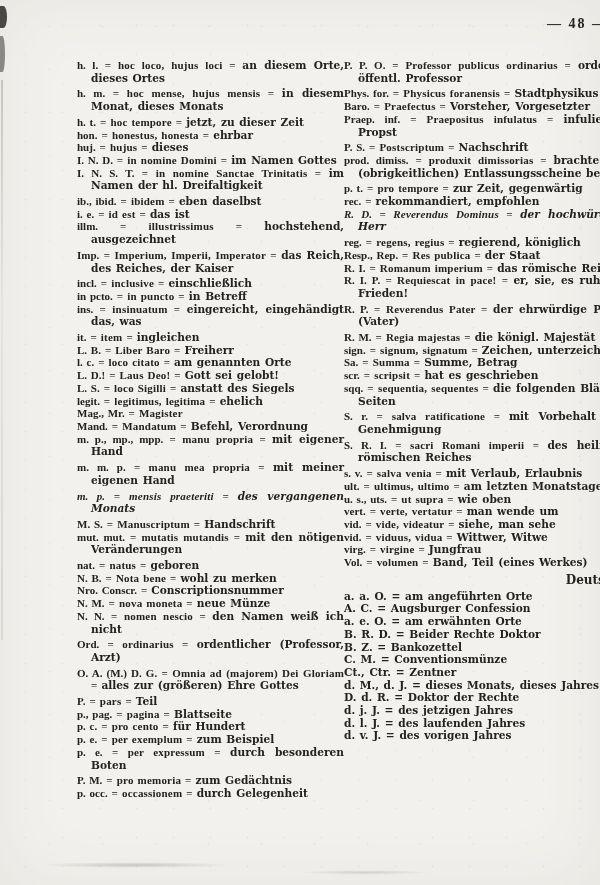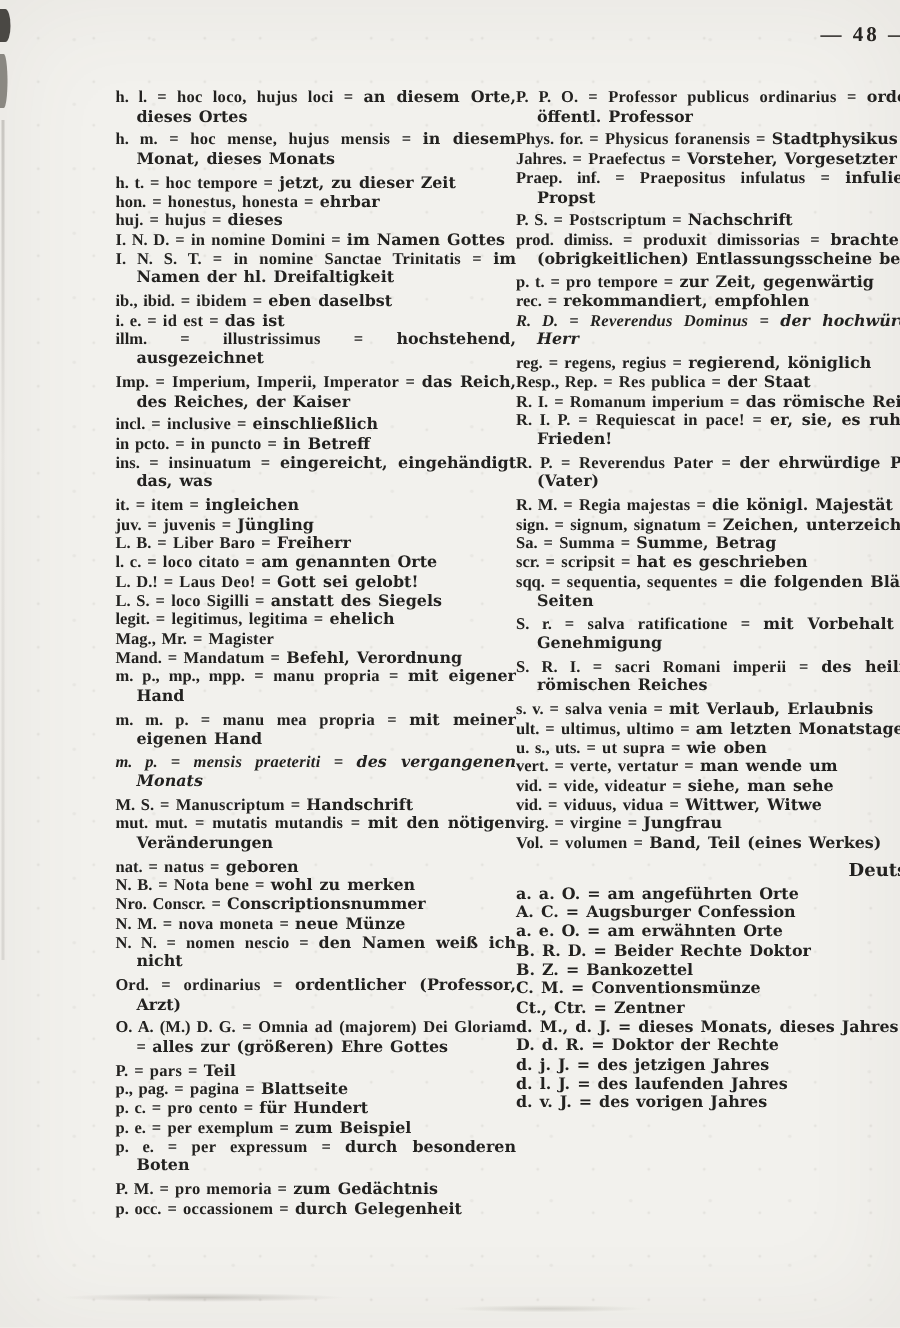--- a/index.html
+++ b/index.html
@@ -73,21 +73,20 @@
         <div class="entry"><span class="abbr">I. N. D.</span><span class="latin"> = </span><span class="latin">in nomine Domini</span><span class="latin"> = </span><span class="german">im Namen Gottes</span></div>
         <div class="entry" style="margin-bottom: 3px;"><span class="abbr">I. N. S. T.</span><span class="latin"> = </span><span class="latin">in nomine Sanctae Trinitatis</span><span class="latin"> = </span><span class="german">im Namen der hl. Dreifaltigkeit</span></div>
         <div class="entry"><span class="abbr">ib., ibid.</span><span class="latin"> = </span><span class="latin">ibidem</span><span class="latin"> = </span><span class="german">eben daselbst</span></div>
         <div class="entry"><span class="abbr">i. e.</span><span class="latin"> = </span><span class="latin">id est</span><span class="latin"> = </span><span class="german">das ist</span></div>
         <div class="entry" style="margin-bottom: 3px;"><span class="abbr">illm.</span><span class="latin"> = </span><span class="latin">illustrissimus</span><span class="latin"> = </span><span class="german">hochstehend, ausgezeichnet</span></div>
         <div class="entry" style="margin-bottom: 3px;"><span class="abbr">Imp.</span><span class="latin"> = </span><span class="latin">Imperium, Imperii, Imperator</span><span class="latin"> = </span><span class="german">das Reich, des Reiches, der Kaiser</span></div>
         <div class="entry"><span class="abbr">incl.</span><span class="latin"> = </span><span class="latin">inclusive</span><span class="latin"> = </span><span class="german">einschließlich</span></div>
         <div class="entry"><span class="abbr">in pcto.</span><span class="latin"> = </span><span class="latin">in puncto</span><span class="latin"> = </span><span class="german">in Betreff</span></div>
         <div class="entry" style="margin-bottom: 3px;"><span class="abbr">ins.</span><span class="latin"> = </span><span class="latin">insinuatum</span><span class="latin"> = </span><span class="german">eingereicht, eingehändigt das, was</span></div>
         <div class="entry"><span class="abbr">it.</span><span class="latin"> = </span><span class="latin">item</span><span class="latin"> = </span><span class="german">ingleichen</span></div>
-        <div class="entry"><span class="abbr">juv.</span><span class="latin"> = </span><span class="latin">juvenis</span><span class="latin"> = </span><span class="german">Jüngling</span></div>
         <div class="entry"><span class="abbr">L. B.</span><span class="latin"> = </span><span class="latin">Liber Baro</span><span class="latin"> = </span><span class="german">Freiherr</span></div>
         <div class="entry"><span class="abbr">l. c.</span><span class="latin"> = </span><span class="latin">loco citato</span><span class="latin"> = </span><span class="german">am genannten Orte</span></div>
         <div class="entry"><span class="abbr">L. D.!</span><span class="latin"> = </span><span class="latin">Laus Deo!</span><span class="latin"> = </span><span class="german">Gott sei gelobt!</span></div>
         <div class="entry"><span class="abbr">L. S.</span><span class="latin"> = </span><span class="latin">loco Sigilli</span><span class="latin"> = </span><span class="german">anstatt des Siegels</span></div>
         <div class="entry"><span class="abbr">legit.</span><span class="latin"> = </span><span class="latin">legitimus, legitima</span><span class="latin"> = </span><span class="german">ehelich</span></div>
         <div class="entry"><span class="abbr">Mag., Mr.</span><span class="latin"> = </span><span class="latin">Magister</span></div>
         <div class="entry"><span class="abbr">Mand.</span><span class="latin"> = </span><span class="latin">Mandatum</span><span class="latin"> = </span><span class="german">Befehl, Verordnung</span></div>
         <div class="entry" style="margin-bottom: 3px;"><span class="abbr">m. p., mp., mpp.</span><span class="latin"> = </span><span class="latin">manu propria</span><span class="latin"> = </span><span class="german">mit eigener Hand</span></div>
         <div class="entry" style="margin-bottom: 3px;"><span class="abbr">m. m. p.</span><span class="latin"> = </span><span class="latin">manu mea propria</span><span class="latin"> = </span><span class="german">mit meiner eigenen Hand</span></div>
         <div class="entry" style="margin-bottom: 3px; font-style: italic;"><span class="abbr">m. p.</span><span class="latin"> = </span><span class="latin">mensis praeteriti</span><span class="latin"> = </span><span class="german">des vergangenen Monats</span></div>
@@ -105,21 +104,21 @@
         <div class="entry"><span class="abbr">p. c.</span><span class="latin"> = </span><span class="latin">pro cento</span><span class="latin"> = </span><span class="german">für Hundert</span></div>
         <div class="entry"><span class="abbr">p. e.</span><span class="latin"> = </span><span class="latin">per exemplum</span><span class="latin"> = </span><span class="german">zum Beispiel</span></div>
         <div class="entry" style="margin-bottom: 3px;"><span class="abbr">p. e.</span><span class="latin"> = </span><span class="latin">per expressum</span><span class="latin"> = </span><span class="german">durch besonderen Boten</span></div>
         <div class="entry"><span class="abbr">P. M.</span><span class="latin"> = </span><span class="latin">pro memoria</span><span class="latin"> = </span><span class="german">zum Gedächtnis</span></div>
         <div class="entry"><span class="abbr">p. occ.</span><span class="latin"> = </span><span class="latin">occassionem</span><span class="latin"> = </span><span class="german">durch Gelegenheit</span></div>
       </div>
     <div class="col col-right">
       <div id="col-right-latin">
           <div class="entry" style="margin-bottom: 3px;"><span class="abbr">P. P. O.</span><span class="latin"> = </span><span class="latin">Professor publicus ordinarius</span><span class="latin"> = </span><span class="german">ordentl. öffentl. Professor</span></div>
           <div class="entry"><span class="abbr">Phys. for.</span><span class="latin"> = </span><span class="latin">Physicus foranensis</span><span class="latin"> = </span><span class="german">Stadtphysikus</span></div>
-          <div class="entry"><span class="abbr">Jahres.</span><span class="latin"> = </span><span class="latin">Praefectus</span><span class="latin"> = </span><span class="german">Vorsteher, Vorgesetzter</span></div>
+          <div class="entry"><span class="abbr">Baro.</span><span class="latin"> = </span><span class="latin">Praefectus</span><span class="latin"> = </span><span class="german">Vorsteher, Vorgesetzter</span></div>
           <div class="entry" style="margin-bottom: 3px;"><span class="abbr">Praep. inf.</span><span class="latin"> = </span><span class="latin">Praepositus infulatus</span><span class="latin"> = </span><span class="german">infulierter Propst</span></div>
           <div class="entry"><span class="abbr">P. S.</span><span class="latin"> = </span><span class="latin">Postscriptum</span><span class="latin"> = </span><span class="german">Nachschrift</span></div>
           <div class="entry" style="margin-bottom: 3px;"><span class="abbr">prod. dimiss.</span><span class="latin"> = </span><span class="latin">produxit dimissorias</span><span class="latin"> = </span><span class="german">brachte die (obrigkeitlichen) Entlassungsscheine bei</span></div>
           <div class="entry"><span class="abbr">p. t.</span><span class="latin"> = </span><span class="latin">pro tempore</span><span class="latin"> = </span><span class="german">zur Zeit, gegenwärtig</span></div>
           <div class="entry"><span class="abbr">rec.</span><span class="latin"> = </span><span class="german">rekommandiert, empfohlen</span></div>
           <div class="entry" style="margin-bottom: 3px; font-style: italic;"><span class="abbr">R. D.</span><span class="latin"> = </span><span class="latin">Reverendus Dominus</span><span class="latin"> = </span><span class="german">der hochwürdige Herr</span></div>
           <div class="entry"><span class="abbr">reg.</span><span class="latin"> = </span><span class="latin">regens, regius</span><span class="latin"> = </span><span class="german">regierend, königlich</span></div>
           <div class="entry"><span class="abbr">Resp., Rep.</span><span class="latin"> = </span><span class="latin">Res publica</span><span class="latin"> = </span><span class="german">der Staat</span></div>
           <div class="entry"><span class="abbr">R. I.</span><span class="latin"> = </span><span class="latin">Romanum imperium</span><span class="latin"> = </span><span class="german">das römische Reich</span></div>
           <div class="entry" style="margin-bottom: 3px;"><span class="abbr">R. I. P.</span><span class="latin"> = </span><span class="latin">Requiescat in pace!</span><span class="latin"> = </span><span class="german">er, sie, es ruhe in Frieden!</span></div>

